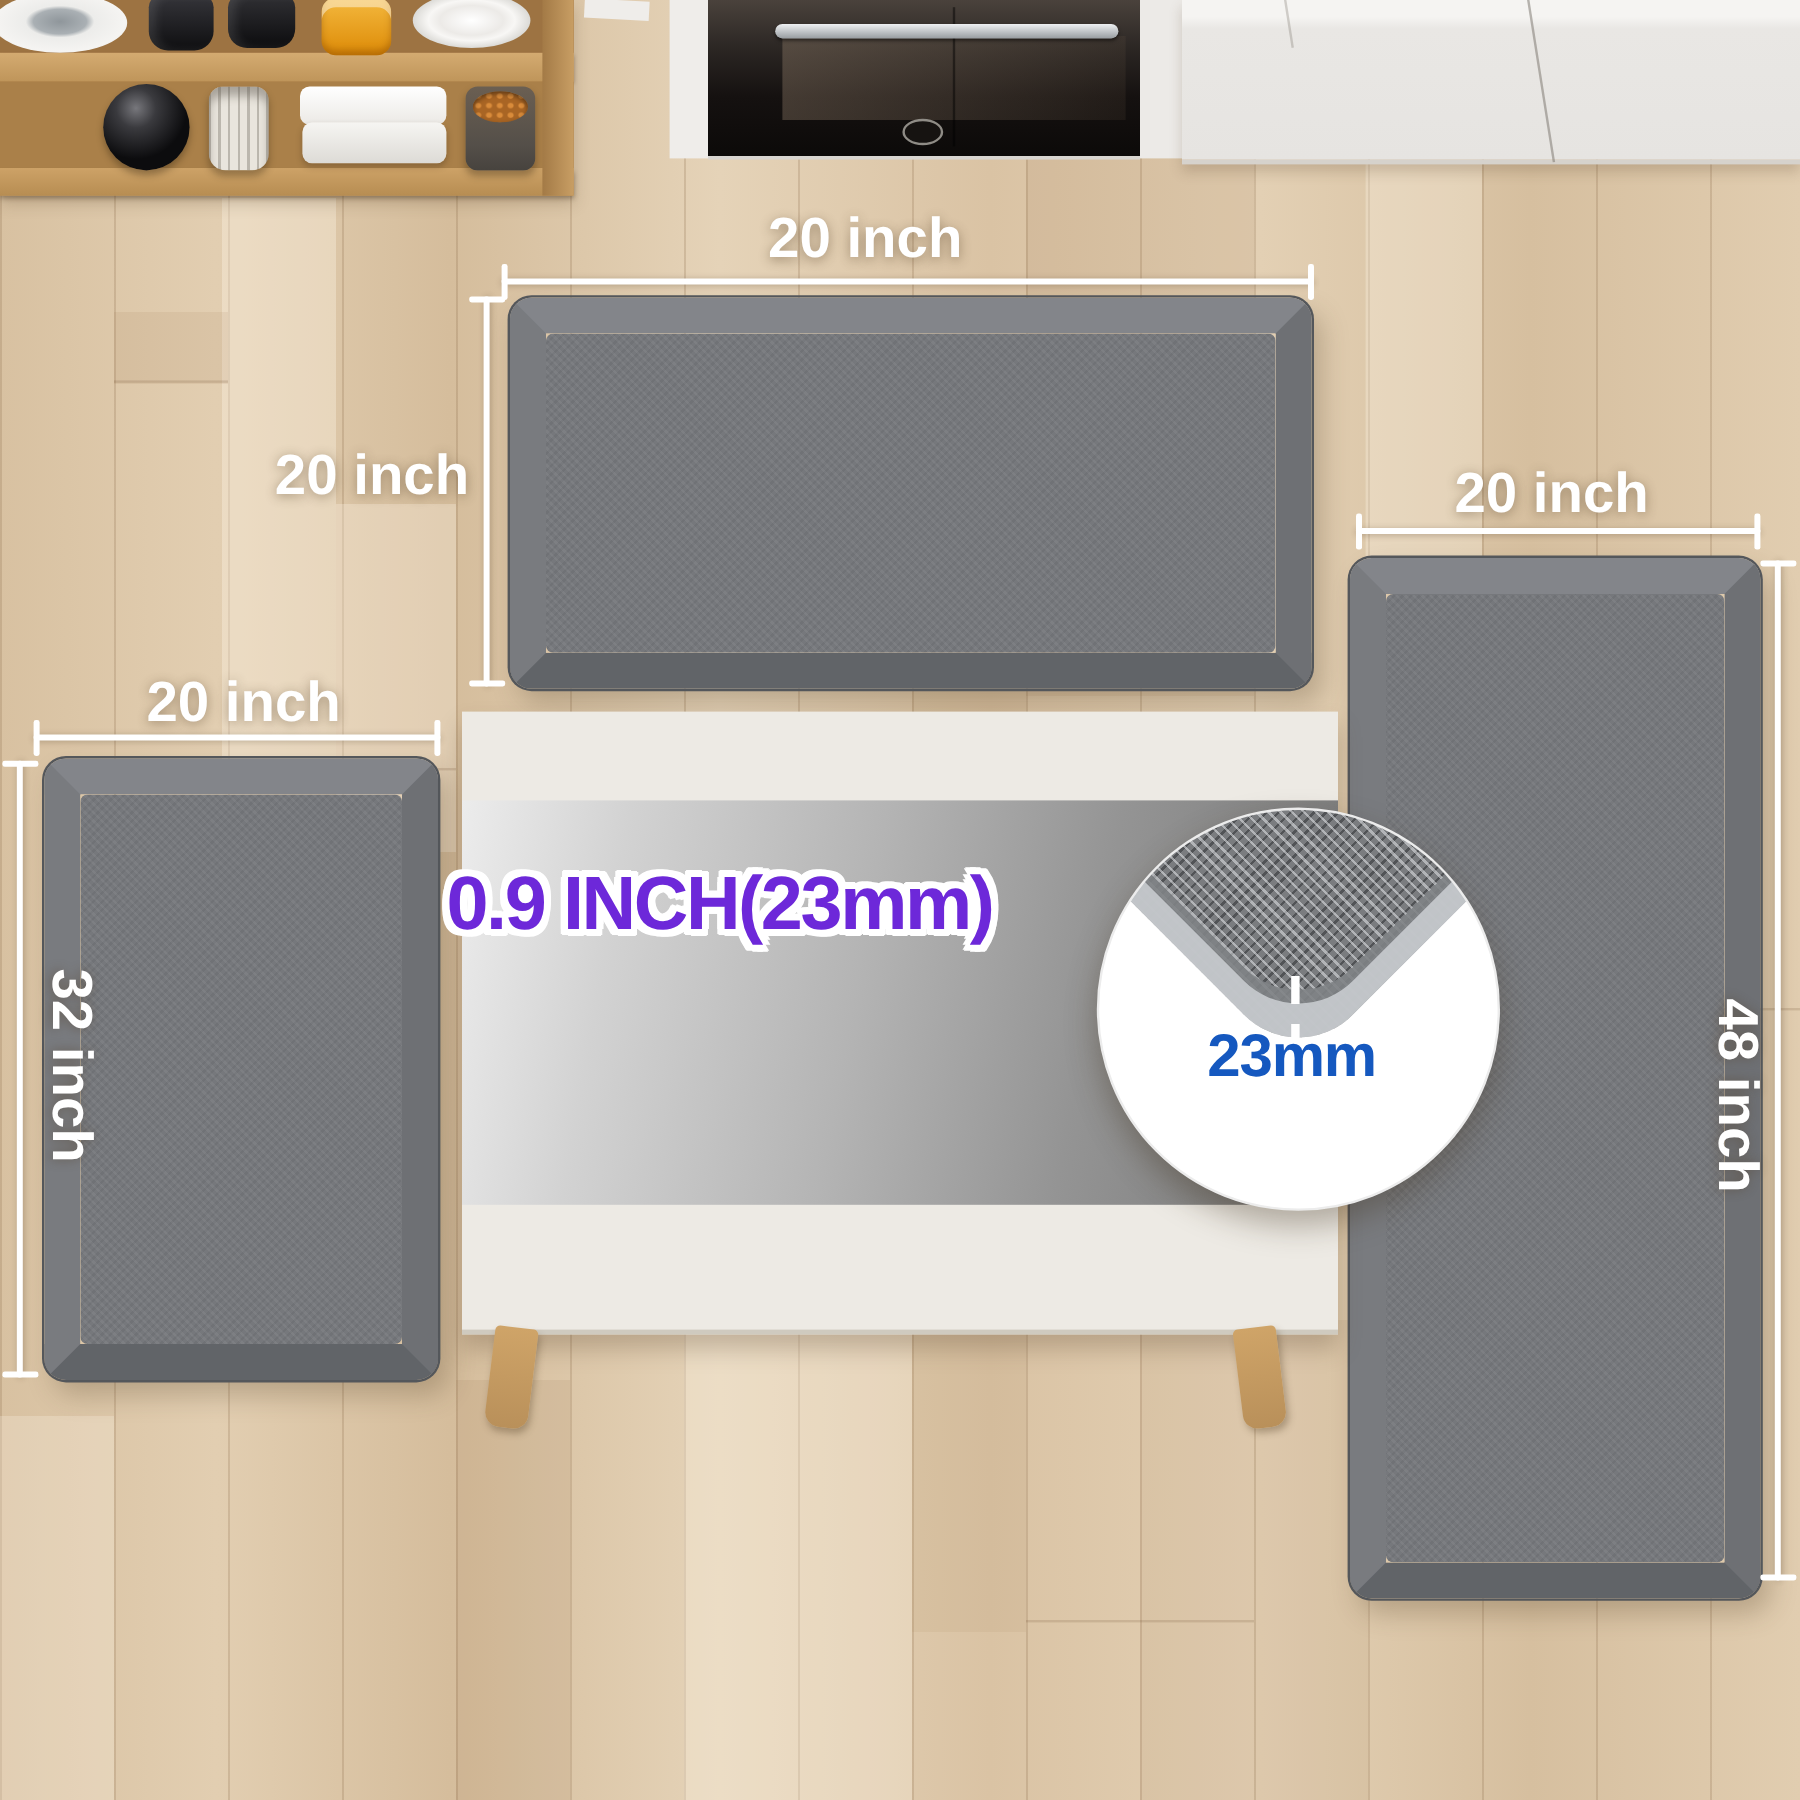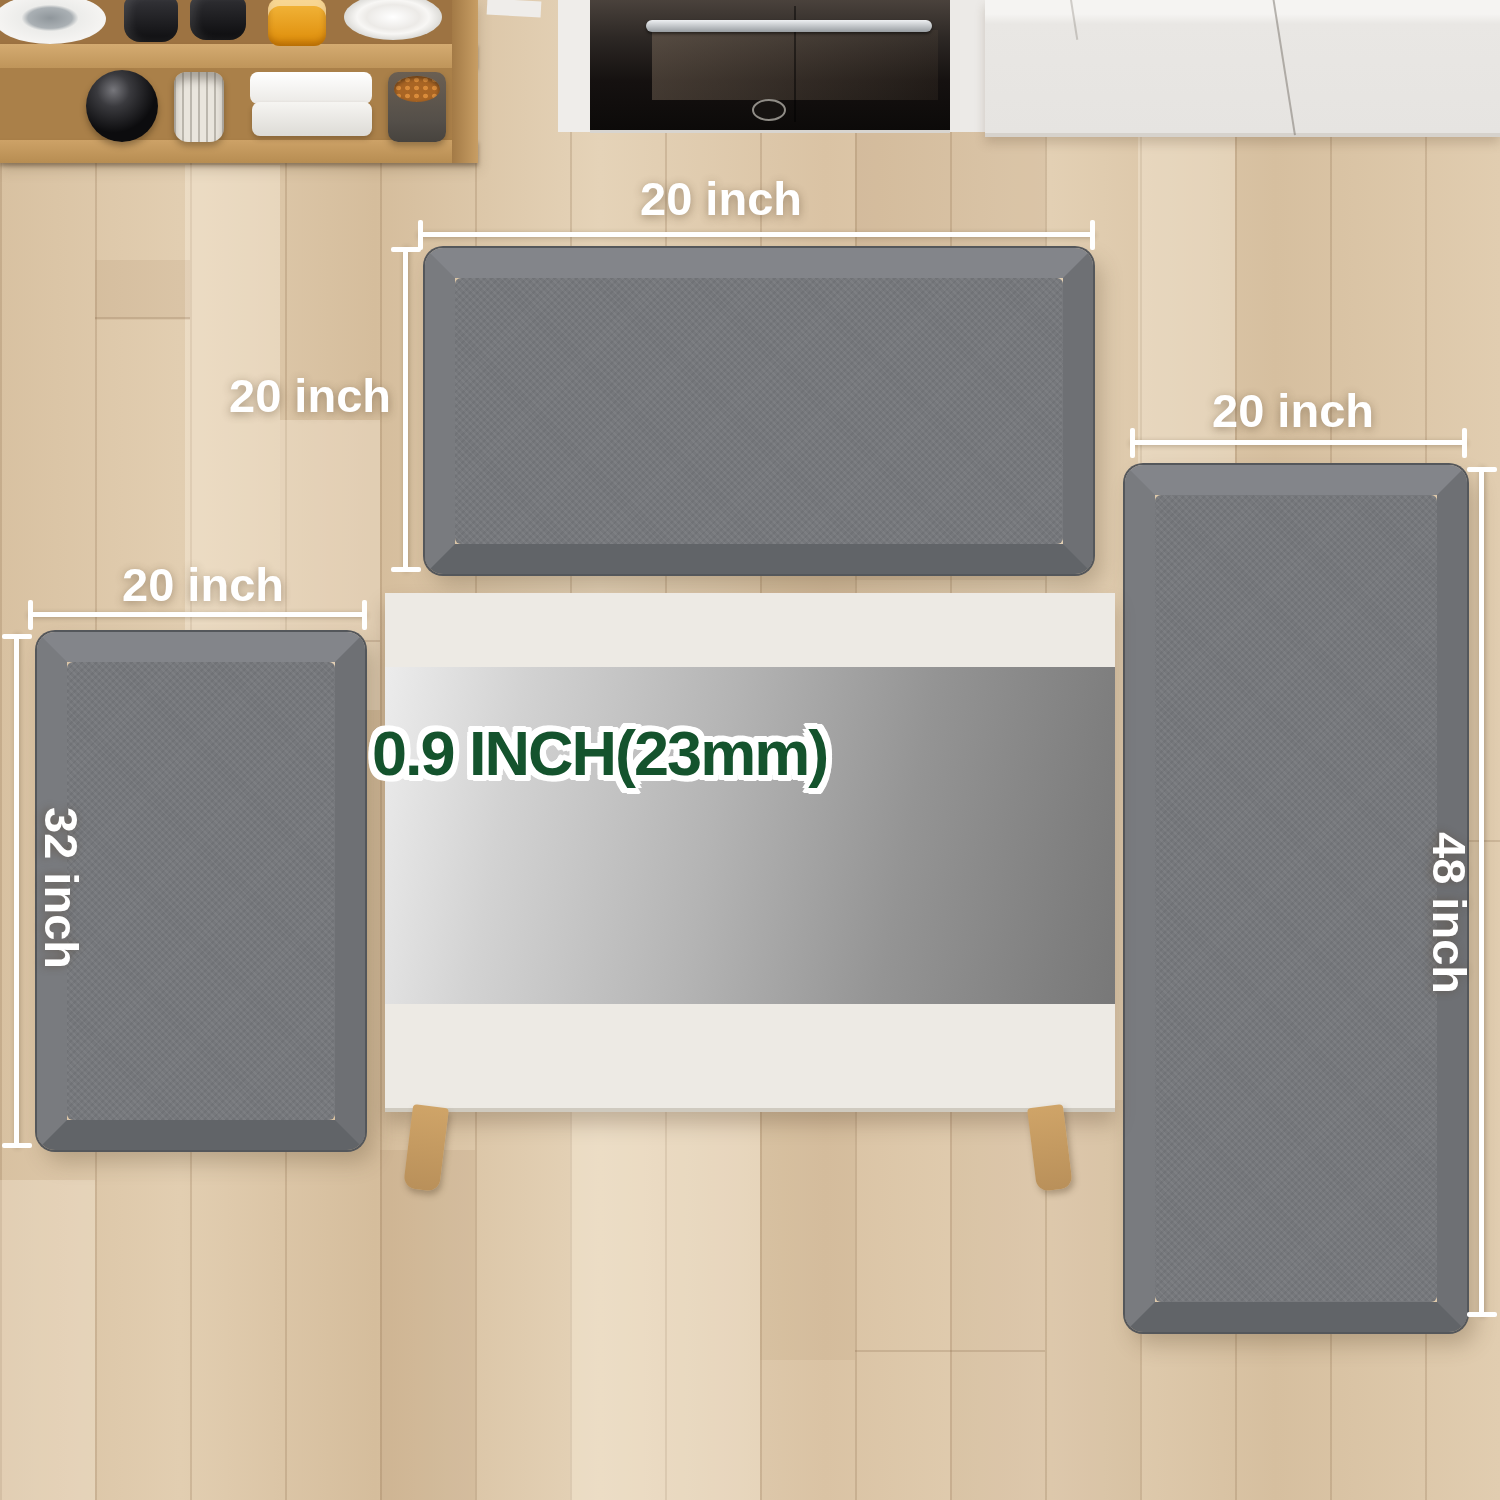--- a/index.html
+++ b/index.html
@@ -72,21 +72,21 @@
       repeating-linear-gradient(135deg, rgba(0,0,0,0.05) 0 2px, rgba(0,0,0,0) 2px 5px);}
   
   .table-top{position:absolute;left:385px;top:593px;width:730px;height:515px;background:#edeae4;
     border-bottom:4px solid #cfcabf;box-shadow:0 12px 18px rgba(90,70,45,0.28);}
   .leg{position:absolute;width:36px;height:84px;background:linear-gradient(180deg,#cfa468,#b9905a);border-radius:4px 4px 12px 12px;box-shadow:2px 4px 6px rgba(80,60,35,0.35);}
   .leg-left{left:408px;top:1106px;transform:rotate(7deg);}
   .leg-right{left:1032px;top:1106px;transform:rotate(-7deg);}
   
   .info-panel{position:absolute;left:385px;top:667px;width:730px;height:337px;
     background:linear-gradient(100deg,#ececec 0%,#d2d2d2 18%,#b4b4b4 45%,#949494 70%,#7f7f7f 92%,#787878 100%);}
-  .headline{position:absolute;left:372px;white-space:nowrap;color:#14532d;
+  .headline{position:absolute;left:372px;white-space:nowrap;color:#6d28d9;
     font-size:63px;font-weight:900;letter-spacing:-2px;line-height:1;
     text-shadow:-5px -5px 0 #fff,5px -5px 0 #fff,-5px 5px 0 #fff,5px 5px 0 #fff,
       -6px 0 0 #fff,6px 0 0 #fff,0 -6px 0 #fff,0 6px 0 #fff,
       -4px -6px 0 #fff,4px 6px 0 #fff,-6px 4px 0 #fff,6px -4px 0 #fff;}
   .headline1{top:722px;} .headline2{top:806px;}
   .bodyline{position:absolute;left:372px;white-space:nowrap;color:#0c0c0c;
     font-size:35px;font-weight:800;line-height:1;letter-spacing:-0.5px;
     text-shadow:-3px -3px 0 #fff,3px -3px 0 #fff,-3px 3px 0 #fff,3px 3px 0 #fff,
       -4px 0 0 #fff,4px 0 0 #fff,0 -4px 0 #fff,0 4px 0 #fff;}
   .bodyline1{top:905px;} .bodyline2{top:949px;}
@@ -189,20 +189,25 @@
     <div class="mat-center"></div>
   </div>
 
   <div class="table-top"></div>
   <div class="leg leg-left"></div>
   <div class="leg leg-right"></div>
 
   <div class="info-panel"></div>
   <div class="headline headline1">0.9 INCH(23mm)</div>
 
+  <div class="callout">
+    <div class="callout-mat"></div>
+    <div class="callout-dash"></div>
+    <div class="callout-label">23mm</div>
+  </div>
 
   <div class="dline-h" style="left:418px;top:232px;width:677px;">
     <div class="tick start"></div>
       <div class="tick end"></div>
   </div>
   <div class="dim-label" style="left:721px;top:198px;">20 inch</div>
 
   <div class="dline-v" style="left:403px;top:247px;height:325px;">
     <div class="tick start"></div>
       <div class="tick end"></div>

